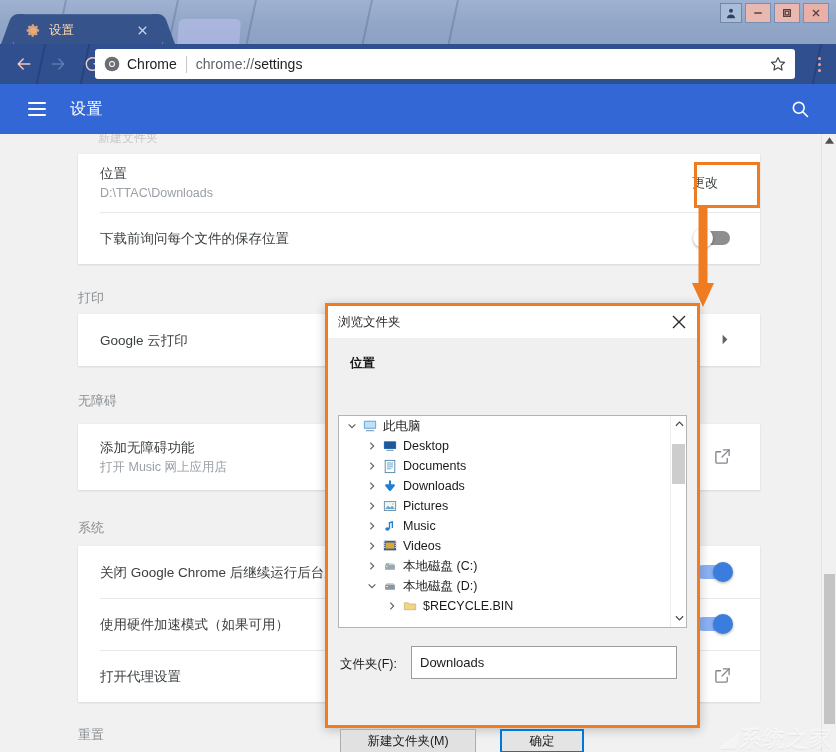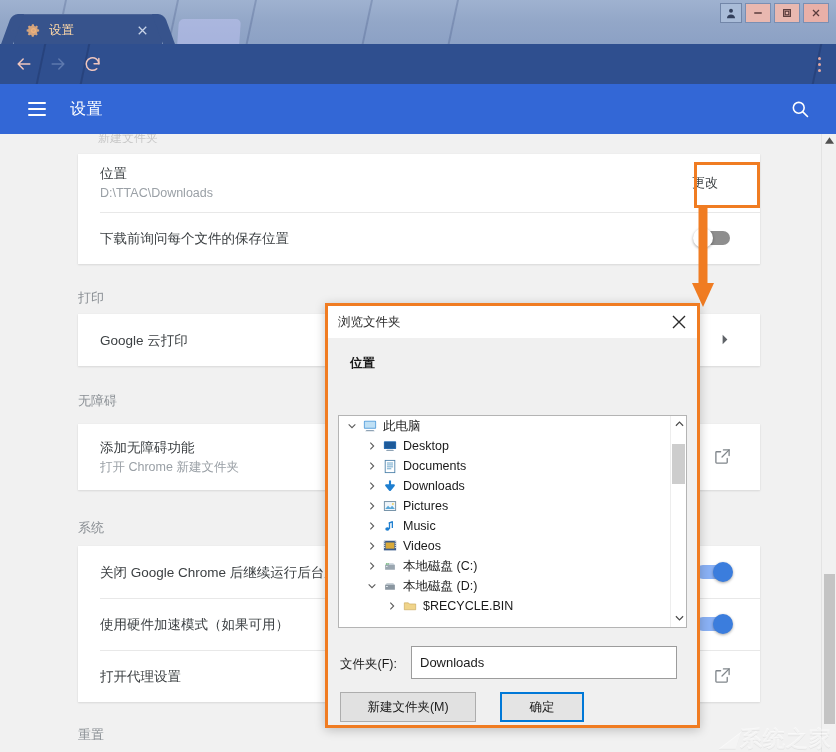--- a/index.html
+++ b/index.html
@@ -169,22 +169,22 @@
   .tree-sb .th { position:absolute; left:1px; top:28px; width:13px; height:40px; background:#cdcdcd; }
 
   .fld-label { position:absolute; left:12px; top:350px; font-size:12.5px; color:#1a1a1a; }
   .fld-input {
     position:absolute; left:83px; top:340px; width:266px; height:33px;
     background:#fff; border:1px solid #9c9c9c;
     font-size:13px; color:#1a1a1a;
     display:flex; align-items:center; padding-left:8px;
   }
   .dbtn {
-    position:absolute; height:30px; background:#e1e1e1; border:1px solid #adadad;
-    font-size:12.5px; color:#1a1a1a; display:flex; align-items:center; justify-content:center;
+    position:absolute; height:24px; background:#e1e1e1; border:1px solid #adadad;
+    font-size:12.5px; color:#1a1a1a; display:flex; align-items:center; justify-content:center;margin-top:37px;
   }
   .dbtn.newf { left:12px; top:386px; width:136px; }
   .dbtn.ok   { left:172px; top:386px; width:84px; border:2px solid #0078d7; background:#e4e4e4; }
   .dbtn.cancel { left:268px; top:386px; width:84px; }
 
   
   .wm {
     position:absolute; right:4px; bottom:-2px; z-index:60;
     font-size:22px; color:rgba(255,255,255,.55); letter-spacing:1px;
     font-weight:bold; white-space:nowrap;
@@ -263,20 +263,37 @@
         </svg>
     </div>
     <div class="nav-btn c-rel">
       <svg viewBox="0 0 24 24" width="19" height="19" stroke="currentColor" stroke-width="1.9" fill="none" stroke-linecap="round">
         <path d="M20 11a8 8 0 10-2.6 6.3"></path>
           <path d="M20 4.5V11h-6"></path>
         </svg>
     </div>
   </div>
 
+  <div class="omnibox">
+    <span class="om-chrome-ico">
+      <svg viewBox="0 0 24 24" width="16" height="16">
+        <circle cx="12" cy="12" r="11" fill="#6b6f74"></circle>
+        <circle cx="12" cy="12" r="4.4" fill="#fff"></circle>
+        <circle cx="12" cy="12" r="2.9" fill="#6b6f74"></circle>
+      </svg>
+    </span>
+    <span class="om-chrome-lbl">Chrome</span>
+    <span class="om-sep"></span>
+    <span class="om-url"><span>chrome://</span><b>settings</b></span>
+    <span class="om-star">
+      <svg viewBox="0 0 24 24" width="18" height="18" stroke="currentColor" stroke-width="1.5" fill="none" stroke-linejoin="round">
+        <path d="M12 3.5l2.7 5.6 6 .8-4.4 4.2 1.1 6-5.4-3-5.4 3 1.1-6L3.3 9.9l6-.8z"></path>
+        </svg>
+    </span>
+  </div>
 
   <div class="menu-dots">
     <i></i>
       <i></i>
       <i></i>
   </div>
 
   <div class="settings-header">
     <div class="sh-ham">
         <i></i>
@@ -331,21 +348,21 @@
             <path d="M2 0l6 6-6 6z"></path>
           </svg>
       </div>
     </div>
 
     <div class="sec-label" style="left:78px; top:258px;">无障碍</div>
     <div class="card" style="left:78px; top:290px; width:682px; height:66px;">
       <div class="row">
         <div class="r-txt">
           <div class="r-title">添加无障碍功能</div>
-          <div class="r-sub">打开 Chrome 新建文件夹</div>
+          <div class="r-sub">打开 Music 网上应用店</div>
         </div>
       </div>
       <div class="ext-ico" style="left:636px; top:24px;">
         <svg viewBox="0 0 18 18" width="17" height="17" stroke="currentColor" stroke-width="1.4" fill="none" stroke-linecap="round">
           <path d="M10 2h6v6"></path>
             <path d="M16 2L8.5 9.5"></path>
             <path d="M14 11v4.2a.8.8 0 01-.8.8H2.8a.8.8 0 01-.8-.8V4.8A.8.8 0 012.8 4H7"></path>
           </svg>
       </div>
     </div>

